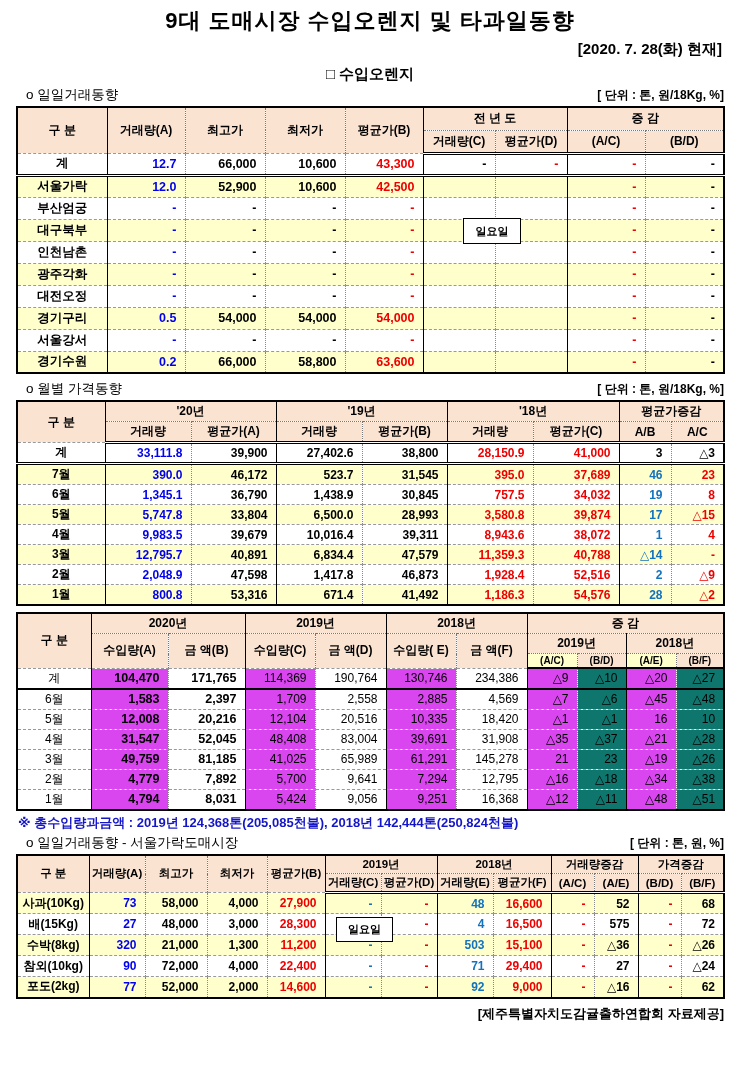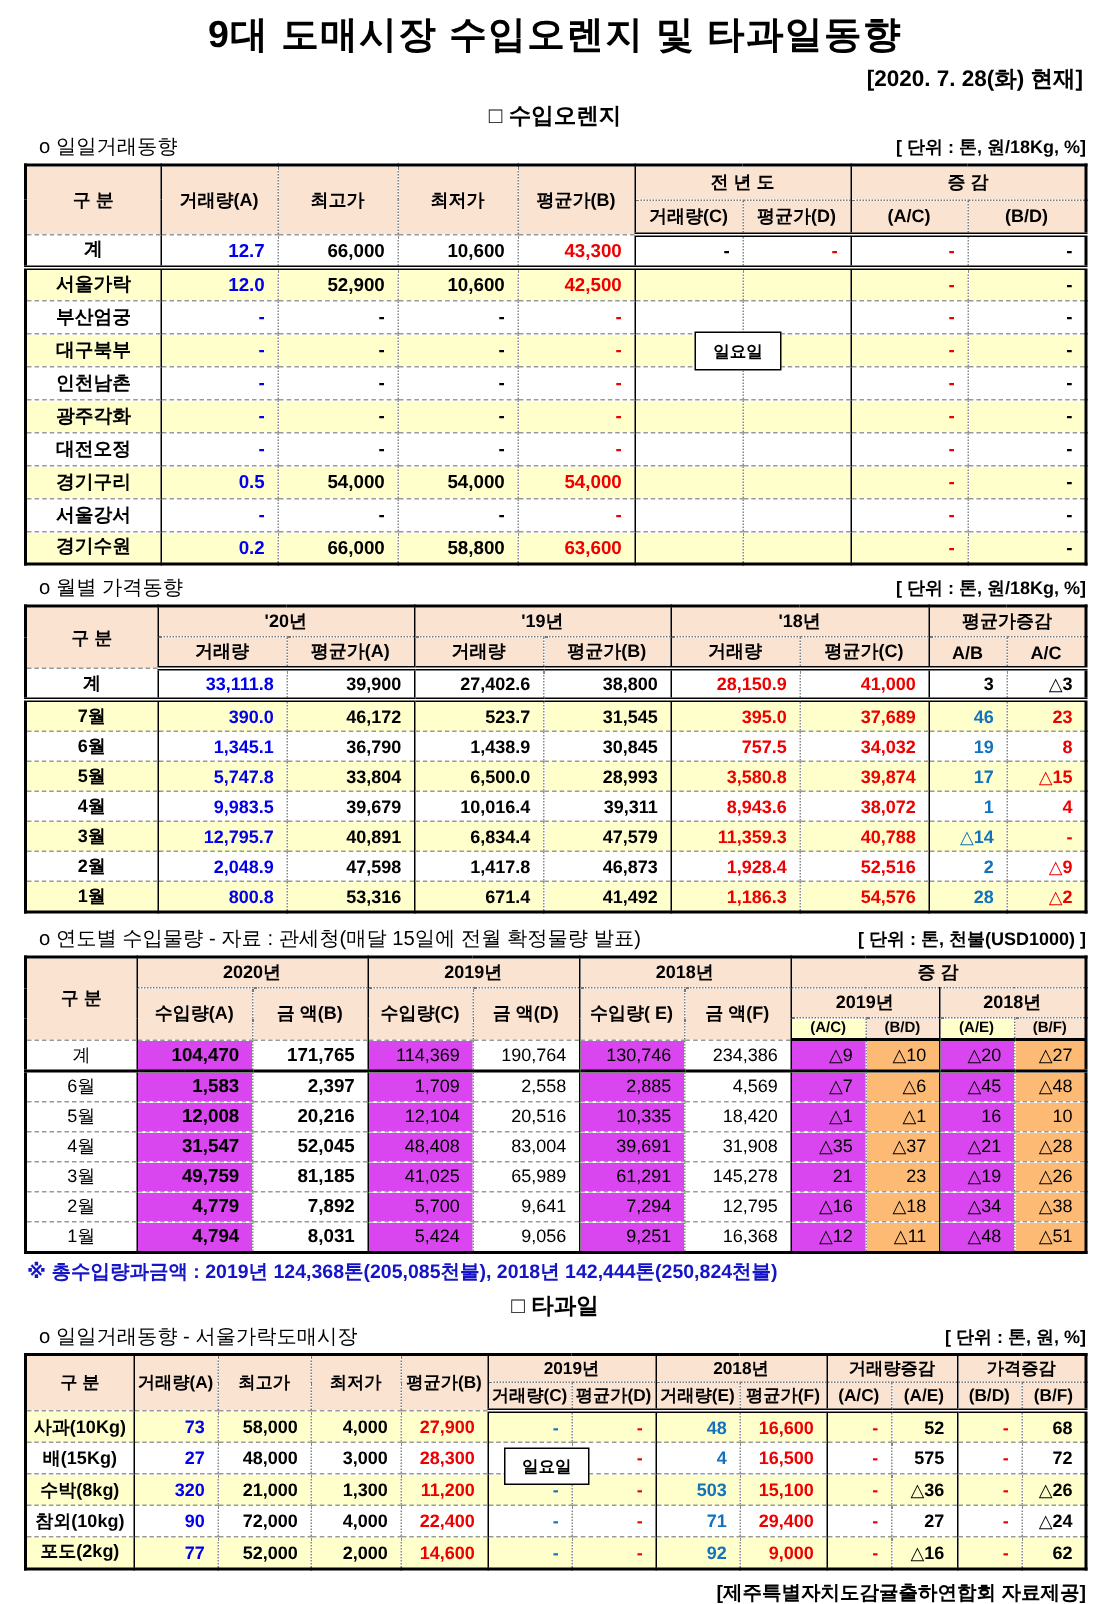--- a/index.html
+++ b/index.html
@@ -5,21 +5,21 @@
   * { box-sizing: border-box; }
   html,body { margin:0; padding:0; }
   body {
     width:740px; height:1069px; overflow:hidden;
     background:#ffffff;
     font-family:"Liberation Sans","DejaVu Sans",sans-serif;
     color:#000;
   }
   .page { padding:4px 16px 0 16px; position:relative; }
 
-  .doc-title { text-align:center; font-size:25px; font-weight:bold; letter-spacing:1px; margin:2px 0 4px 0; }
+  .doc-title { text-align:center; font-size:22px; font-weight:bold; letter-spacing:1px; margin:2px 0 4px 0; }
   .date-note { text-align:right; font-size:15px; font-weight:bold; margin:2px 2px 6px 0; }
   .sec-head  { font-size:15px; font-weight:bold; margin:4px 0 2px 0;text-align:center; }
   .sub-line  { display:flex; justify-content:space-between; align-items:flex-end; margin:2px 0 2px 0; }
   .sub-head  { font-size:13.5px; padding-left:10px; }
   .unit-note { font-size:12px; font-weight:bold; }
   .import-note { font-size:13px; font-weight:bold; color:#1515c8; margin:3px 0 2px 2px; }
   .footer-note { text-align:right; font-size:13px; font-weight:bold; margin-top:5px; }
 
   .twrap { position:relative; margin-bottom:6px; }
   table { border-collapse:collapse; table-layout:fixed; width:707px; border:2px solid #000; }
@@ -31,21 +31,21 @@
   td {
     font-size:12.5px; font-weight:bold; text-align:right; padding:1px 8px 1px 2px;
     border-left:1px dotted #888; border-top:1px dashed #999;
   }
   td.gubun { text-align:center; padding:1px 2px; }
   th.gl, td.gl { border-left:1.5px solid #000; }
   thead tr:last-child th { border-bottom:3px double #000; }
   tr.total td { border-bottom:3px double #000; }
   tr.y td { background:#FFFFCC; }
   td.bg-y { background:#d946ef; }
-  td.bg-p { background:#fdba74; }
+  td.bg-p { background:#0f766e; }
   td.bg-w { background:#ffffff; }
   .c-blue  { color:#0000EE; }
   .c-lblue { color:#1272BE; }
   .c-red   { color:#EE0000; }
   .c-black { color:#000000; }
 
   #t1 td { height:22px; }
   #t1 th { height:23px; }
   #t2 td { height:19px; font-size:12px; }
   #t2 th { height:20px; }
@@ -350,24 +350,20 @@
             <td class="">41,492</td>
             <td class="gl c-red">1,186.3</td>
             <td class="c-red">54,576</td>
             <td class="gl c-lblue">28</td>
             <td class="c-red">△2</td>
           </tr>
         </tbody>
     </table>
   </div>
 
-  <div class="sub-line" style="margin-top:8px;">
-    <span class="sub-head">o  연도별 수입물량 - 자료 : 관세청(매달 15일에 전월 확정물량 발표)</span>
-    <span class="unit-note">[ 단위 : 톤, 천불(USD1000) ]</span>
-  </div>
 
   <div class="twrap" style="margin-bottom:2px;">
     <table id="t3">
       <colgroup>
           <col style="width:74px">
           <col style="width:77px">
           <col style="width:77px">
           <col style="width:70px">
           <col style="width:71px">
           <col style="width:70px">
@@ -493,21 +489,20 @@
             <td class="bg-p">△11</td>
             <td class="gl bg-y">△48</td>
             <td class="bg-p">△51</td>
           </tr>
         </tbody>
     </table>
   </div>
 
   <div class="import-note">※ 총수입량과금액 : 2019년 124,368톤(205,085천불),  2018년 142,444톤(250,824천불)</div>
 
-  <div class="sec-head">□ 타과일</div>
 
   <div class="sub-line">
     <span class="sub-head">o  일일거래동향 - 서울가락도매시장</span>
     <span class="unit-note">[ 단위 : 톤, 원, %]</span>
   </div>
 
   <div class="twrap">
     <table id="t4">
       <colgroup>
           <col style="width:72px">

